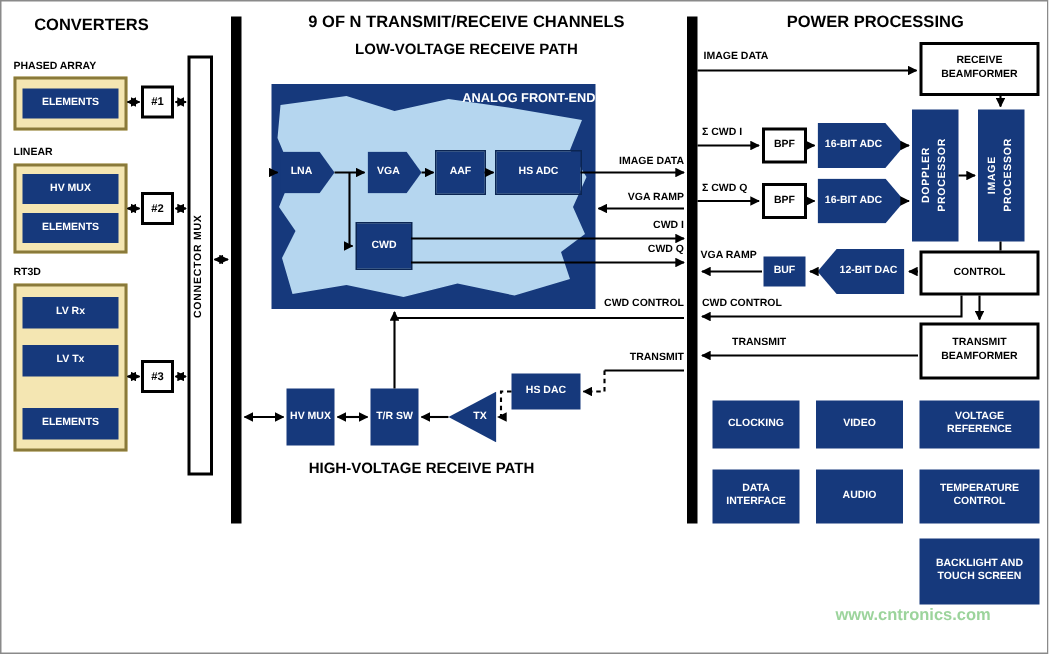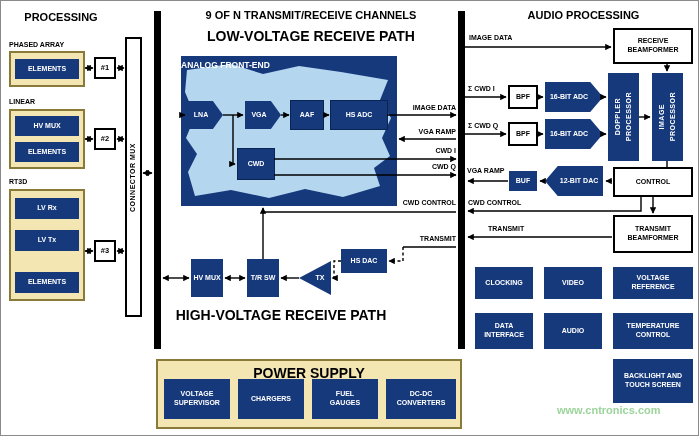--- a/index.html
+++ b/index.html
@@ -1,44 +1,44 @@
 <!DOCTYPE html>
 <html style="--navy: #16397C; --tan_fill: #F4E6B2; --tan_border: #8a7a3a; --light_blue: #B5D6EF; --watermark: #9CD49C;"><head>
 <meta charset="utf-8">
 <style>
   *{margin:0;padding:0;box-sizing:border-box}
   body{font-family:"Liberation Sans",sans-serif;background:#fff}
   .canvas{position:relative;width:699px;height:436px;background:#fff;border:1px solid #8a8a8a;overflow:hidden}
   .sec-title{position:absolute;font-weight:bold;font-size:11px;color:#000;text-align:center;white-space:nowrap}
-  .sub{position:absolute;font-weight:bold;font-size:14px;color:#000;text-align:center;white-space:nowrap}
+  .sub{position:absolute;font-weight:bold;font-size:10px;color:#000;text-align:center;white-space:nowrap}
   .lbl{position:absolute;font-weight:bold;font-size:7px;color:#000;line-height:1.1;white-space:nowrap}
   .r{text-align:right}
   .navy{position:absolute;background:var(--navy,#16397C);color:#fff;font-weight:bold;font-size:7px;line-height:1.25;display:flex;align-items:center;justify-content:center;text-align:center}
   .whitebox{position:absolute;background:#fff;border:2px solid #000;color:#000;font-weight:bold;font-size:7px;line-height:1.25;display:flex;align-items:center;justify-content:center;text-align:center}
   .tan{position:absolute;background:var(--tan_fill,#F4E6B2);border:2px solid var(--tan_border,#8a7a3a)}
   .bar{position:absolute;background:#000}
   .vtext{writing-mode:vertical-rl;transform:rotate(180deg);letter-spacing:.5px}
   .pent-r{clip-path:polygon(0 0,78% 0,100% 50%,78% 100%,0 100%);padding-right:10px}
   .pent-l{clip-path:polygon(22% 0,100% 0,100% 100%,22% 100%,0 50%);padding-left:10px}
   .amp{clip-path:polygon(0 0,72% 0,100% 50%,72% 100%,0 100%);padding-right:8px}
   .tri-l{clip-path:polygon(0 50%,100% 0,100% 100%);padding-left:10px}
   .gridbox{padding:0 7px}
-  .afe-title{position:absolute;top:4px;left:0;width:100%;text-align:left;color:#fff;font-weight:bold;font-size:8.5px}
+  .afe-title{position:absolute;top:4px;left:0;width:100%;text-align:right;color:#fff;font-weight:bold;font-size:8.5px}
   .afe-poly{position:absolute;top:0;left:0}
   .afe-poly polygon{fill:var(--light_blue,#B5D6EF)}
   svg.lines{position:absolute;left:0;top:0;z-index:10;pointer-events:none}
   .vproc{gap:2px}
   .watermark{position:absolute;font-size:11px;font-weight:bold;color:var(--watermark,#9CD49C);white-space:nowrap}
 </style>
 </head>
 <body>
 
 <div class="canvas">
 
-  <div class="sec-title" style="left:5px;top:10px;width:110px">PROCESSING</div>
+  <div class="sec-title" style="left:5px;top:10px;width:110px">CONVERTERS</div>
 
   <div class="lbl" style="left:8px;top:40px">PHASED ARRAY</div>
   <div class="tan" style="left:8px;top:50px;width:76px;height:36px">
     <div class="navy" style="left:4px;top:6px;width:64px;height:20px">ELEMENTS</div>
   </div>
 
   <div class="lbl" style="left:8px;top:97px">LINEAR</div>
   <div class="tan" style="left:8px;top:108px;width:76px;height:60px">
     <div class="navy" style="left:4px;top:5px;width:64px;height:20px">HV MUX</div>
     <div class="navy" style="left:4px;top:31px;width:64px;height:20px">ELEMENTS</div>
@@ -83,21 +83,21 @@
   <div class="lbl r" style="left:392px;top:162px;width:63px">CWD Q</div>
   <div class="lbl r" style="left:392px;top:198px;width:63px">CWD CONTROL</div>
   <div class="lbl r" style="left:392px;top:234px;width:63px">TRANSMIT</div>
 
   <div class="navy" style="left:340px;top:248px;width:46px;height:24px">HS DAC</div>
   <div class="navy tri-l" style="left:298px;top:260px;width:32px;height:34px">TX</div>
   <div class="navy" style="left:246px;top:258px;width:32px;height:38px">T/R SW</div>
   <div class="navy" style="left:190px;top:258px;width:32px;height:38px">HV MUX</div>
   <div class="sub" style="left:150px;top:306px;width:260px">HIGH-VOLTAGE RECEIVE PATH</div>
 
-  <div class="sec-title" style="left:470px;top:8px;width:225px">AUDIO PROCESSING</div>
+  <div class="sec-title" style="left:470px;top:8px;width:225px">POWER PROCESSING</div>
 
   <div class="lbl" style="left:468px;top:33px">IMAGE DATA</div>
   <div class="whitebox" style="left:612px;top:27px;width:80px;height:36px">RECEIVE BEAMFORMER</div>
 
   <div class="navy vproc" style="left:607px;top:72px;width:31px;height:88px">
     <span class="vtext">DOPPLER</span>
     <span class="vtext">PROCESSOR</span>
   </div>
   <div class="navy vproc" style="left:651px;top:72px;width:31px;height:88px">
     <span class="vtext">IMAGE</span>
@@ -122,27 +122,20 @@
   <div class="whitebox" style="left:612px;top:214px;width:80px;height:38px">TRANSMIT BEAMFORMER</div>
 
   <div class="navy gridbox" style="left:474px;top:266px;width:58px;height:32px">CLOCKING</div>
   <div class="navy gridbox" style="left:543px;top:266px;width:58px;height:32px">VIDEO</div>
   <div class="navy gridbox" style="left:612px;top:266px;width:80px;height:32px">VOLTAGE REFERENCE</div>
   <div class="navy gridbox" style="left:474px;top:312px;width:58px;height:36px">DATA INTERFACE</div>
   <div class="navy gridbox" style="left:543px;top:312px;width:58px;height:36px">AUDIO</div>
   <div class="navy gridbox" style="left:612px;top:312px;width:80px;height:36px">TEMPERATURE CONTROL</div>
   <div class="navy gridbox" style="left:612px;top:358px;width:80px;height:44px">BACKLIGHT AND TOUCH SCREEN</div>
 
-  <div class="tan" style="left:155px;top:358px;width:306px;height:70px">
-    <div class="sub" style="left:0;top:4px;width:100%">POWER SUPPLY</div>
-    <div class="navy" style="left:6px;top:18px;width:66px;height:40px;padding:0 5px">VOLTAGE SUPERVISOR</div>
-    <div class="navy" style="left:80px;top:18px;width:66px;height:40px">CHARGERS</div>
-    <div class="navy" style="left:154px;top:18px;width:66px;height:40px;padding:0 10px">FUEL GAUGES</div>
-    <div class="navy" style="left:228px;top:18px;width:70px;height:40px;padding:0 8px">DC-DC CONVERTERS</div>
-  </div>
 
   <div class="watermark" style="left:556px;top:403px">www.cntronics.com</div>
 
   <svg class="lines" width="699" height="436" viewBox="0 0 699 436">
     <defs>
       <marker id="ah" viewBox="0 0 10 10" refX="9" refY="5" markerWidth="4.6" markerHeight="4.6" orient="auto-start-reverse">
         <path d="M0 0 L10 5 L0 10 z" fill="#000"></path>
       </marker>
     </defs>
     <g stroke="#000" stroke-width="1.4" fill="none">

